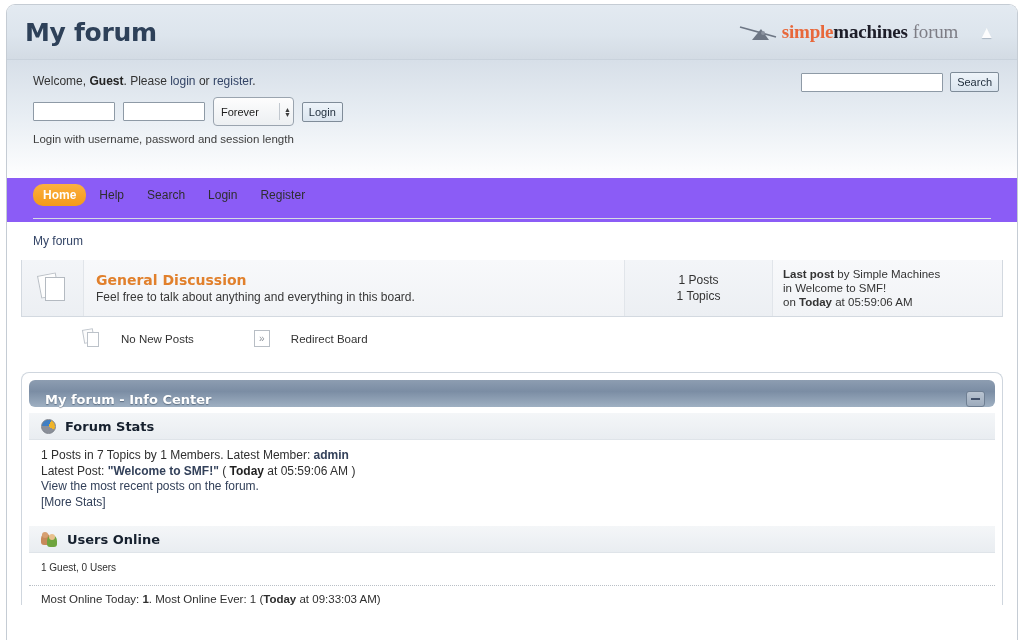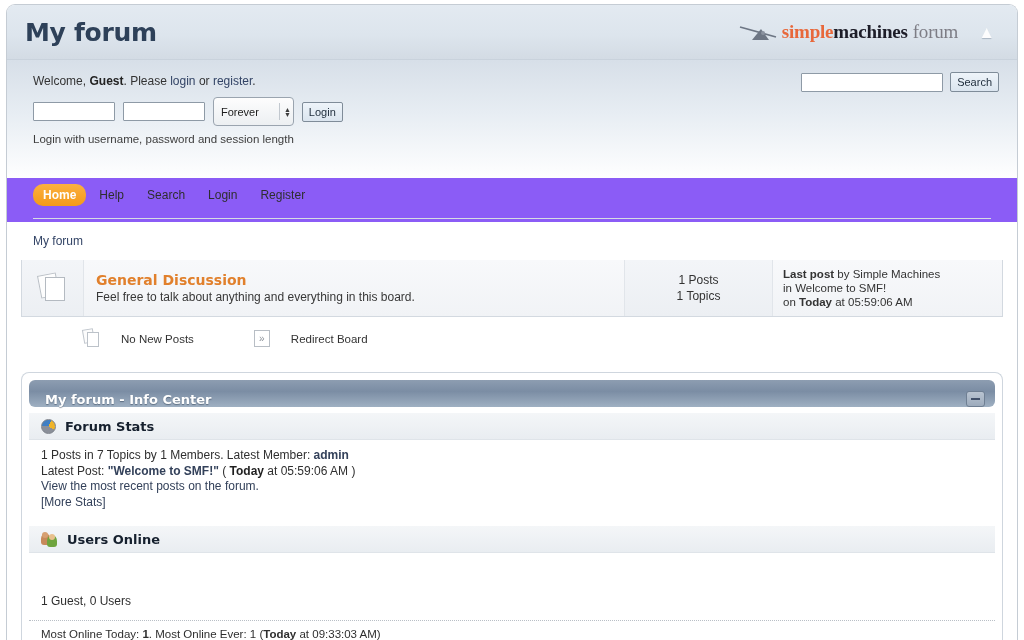--- a/index.html
+++ b/index.html
@@ -415,21 +415,21 @@
   .ic-body {
     padding: 8px 12px 10px 12px;
     font-size: 12px;
     color: #2f2f2f;
     line-height: 15.5px;
   }
   .ic-body a { color: #33415a; text-decoration: none; }
   .ic-body b { color: #1f1f1f; }
   .stat-link { color: #3a4a63; }
 
-  .users-body { padding: 9px 12px 6px 12px; font-size: 12px; color: #2f2f2f; margin-top: 32px; }
+  .users-body { padding: 9px 12px 6px 12px; font-size: 10px; color: #2f2f2f; }
   .dotted-sep {
     border-top: 1px dotted #b9bfc6;
     margin: 6px 0 0 0;
   }
   .online-meta {
     padding: 7px 12px 0 12px;
     font-size: 11.5px;
     color: #2f2f2f;
   }
 </style>

